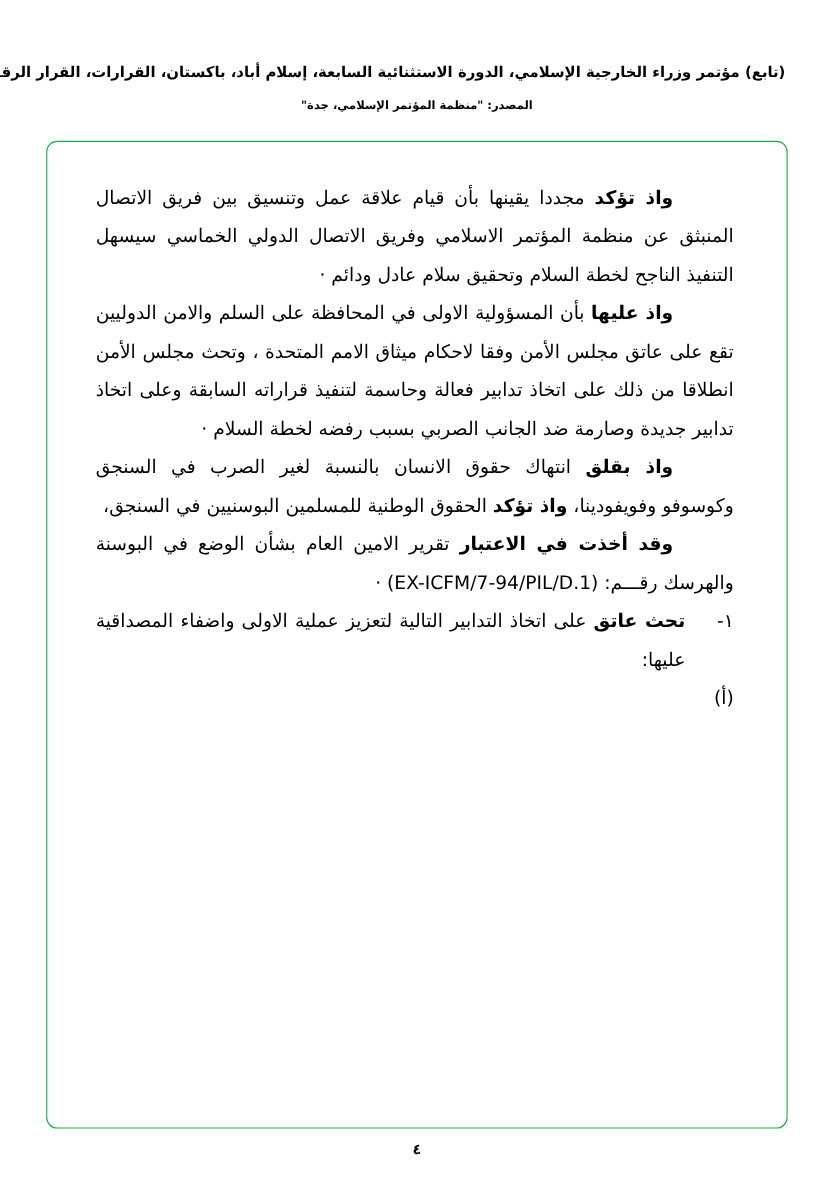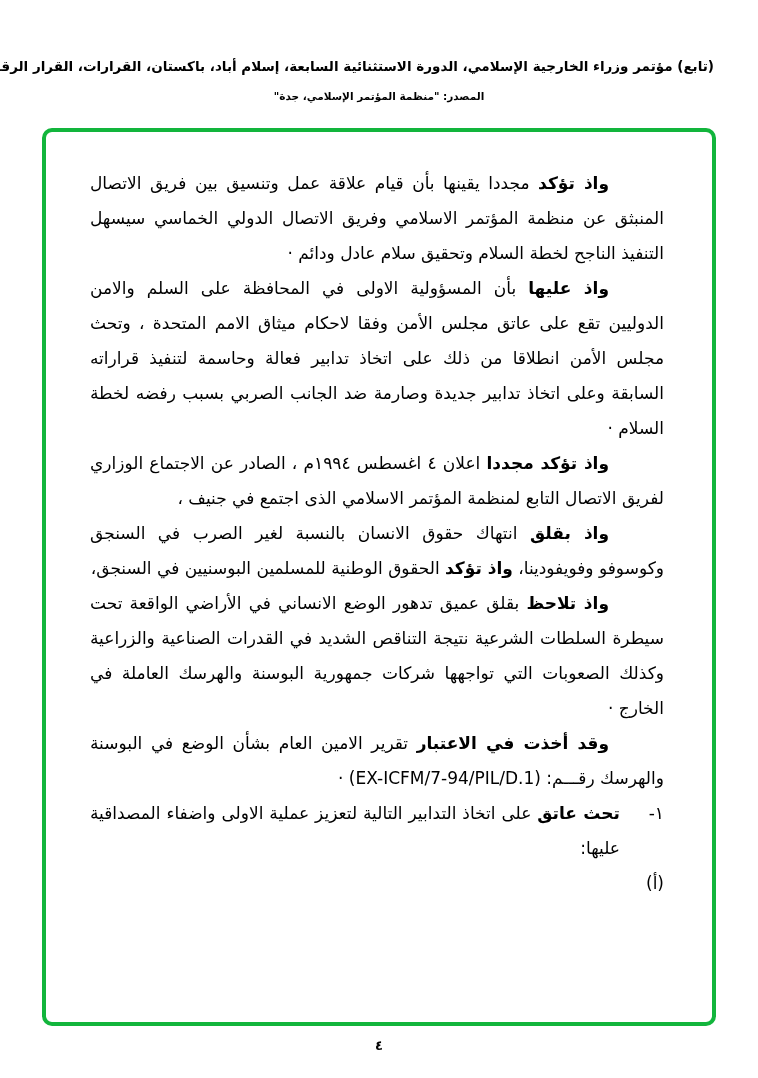--- a/index.html
+++ b/index.html
@@ -41,21 +41,21 @@
   }
 
   
   .green-box {
     position: absolute;
     left: 42px;
     top: 128px;
     width: 674px;
     height: 898px;
     box-sizing: border-box;
-    border: 4px solid #4c1d95;
+    border: 1px solid #4c1d95;
     border-radius: 10px;
     background: #ffffff;
   }
   .content {
     position: absolute;
     top: 34px;
     right: 48px;
     left: 44px;
     direction: rtl;
     text-align: justify;
@@ -102,23 +102,21 @@
 
   <div class="header">
     <div class="header-title">(تابع) مؤتمر وزراء الخارجية الإسلامي، الدورة الاستثنائية السابعة، إسلام أباد، باكستان، القرارات، القرار الرقم EX-٧/٢</div>
     <div class="header-source">المصدر: "منظمة المؤتمر الإسلامي، جدة"</div>
   </div>
 
   <div class="green-box" style="border-color: rgb(18, 181, 60);">
     <div class="content" id="doc-body">
         <p class="para plain"><span class="seg bold">واذ تؤكد</span><span class="seg"> مجددا يقينها بأن قيام علاقة عمل وتنسيق بين فريق الاتصال المنبثق عن منظمة المؤتمر الاسلامي وفريق الاتصال الدولي الخماسي سيسهل التنفيذ الناجح لخطة السلام وتحقيق سلام عادل ودائم ·</span></p>
         <p class="para plain"><span class="seg bold">واذ عليها</span><span class="seg"> بأن المسؤولية الاولى في المحافظة على السلم والامن الدوليين  تقع على عاتق مجلس الأمن وفقا لاحكام ميثاق الامم المتحدة ، وتحث مجلس الأمن انطلاقا من ذلك على اتخاذ  تدابير فعالة وحاسمة لتنفيذ قراراته السابقة وعلى اتخاذ تدابير جديدة وصارمة ضد الجانب الصربي بسبب رفضه لخطة السلام ·</span></p>
-        <p class="para plain"><span class="seg bold">واذ تؤكد مجددا</span><span class="seg">  اعلان ٤ اغسطس ١٩٩٤م ، الصادر عن الاجتماع الوزاري لفريق الاتصال التابع لمنظمة المؤتمر الاسلامي الذى اجتمع في جنيف ،</span></p>
         <p class="para plain"><span class="seg bold">واذ بقلق</span><span class="seg"> انتهاك حقوق الانسان بالنسبة  لغير الصرب في السنجق وكوسوفو وفويفودينا، </span><span class="seg bold">واذ تؤكد</span><span class="seg"> الحقوق الوطنية للمسلمين البوسنيين في السنجق،</span></p>
-        <p class="para plain"><span class="seg bold">واذ تلاحظ</span><span class="seg"> بقلق عميق تدهور الوضع الانساني في الأراضي الواقعة تحت سيطرة السلطات الشرعية نتيجة التناقص الشديد في القدرات الصناعية والزراعية وكذلك الصعوبات التي تواجهها شركات جمهورية البوسنة والهرسك العاملة في الخارج ·</span></p>
         <p class="para plain"><span class="seg bold">وقد أخذت في الاعتبار</span><span class="seg"> تقرير الامين العام بشأن الوضع في البوسنة والهرسك رقـــم: (EX-ICFM/7-94/PIL/D.1) ·</span></p>
         <p class="para numbered"><span class="marker">١-</span><span class="seg bold">تحث عاتق</span><span class="seg">  على اتخاذ التدابير التالية لتعزيز عملية الاولى واضفاء المصداقية عليها:</span></p>
         <p class="para lettered"><span class="marker">(أ)</span></p>
       </div>
   </div>
 
   <div class="page-number">٤</div>
 
 </div>
 

